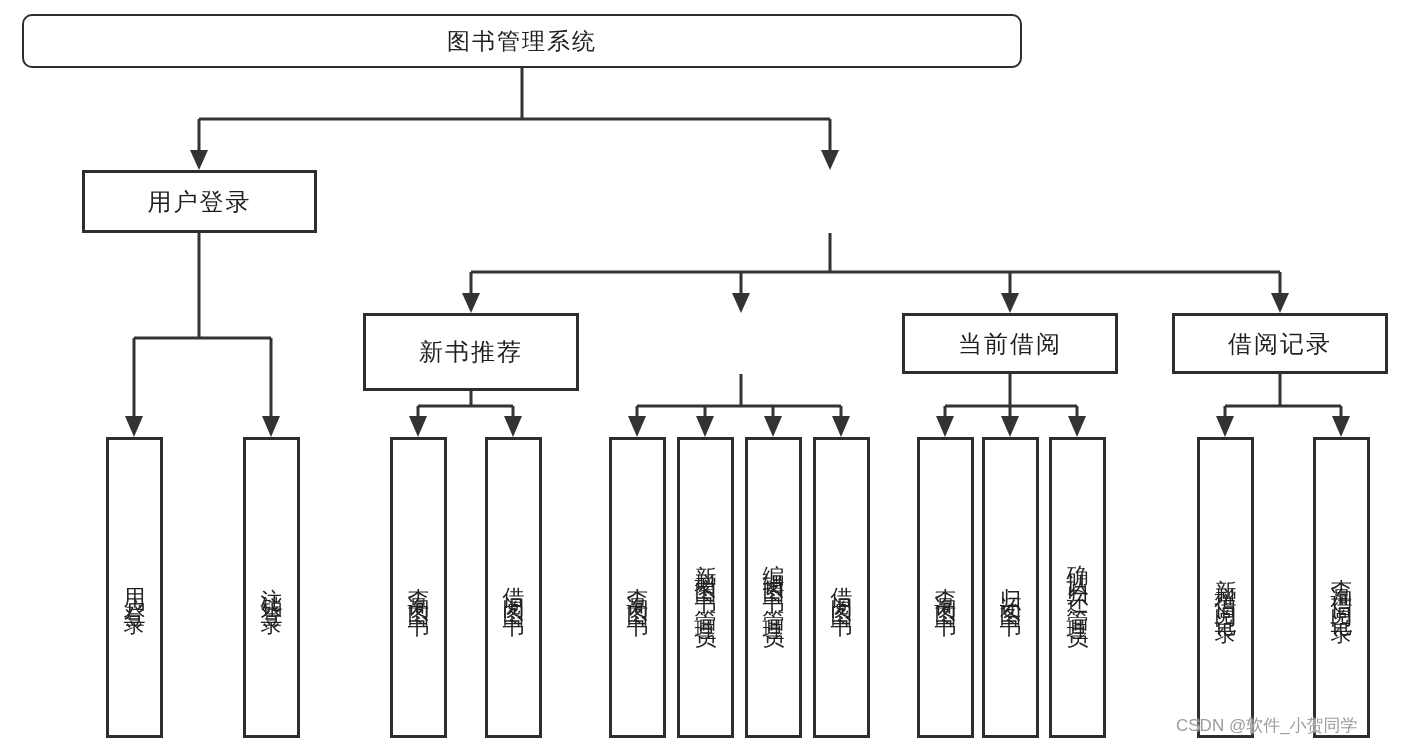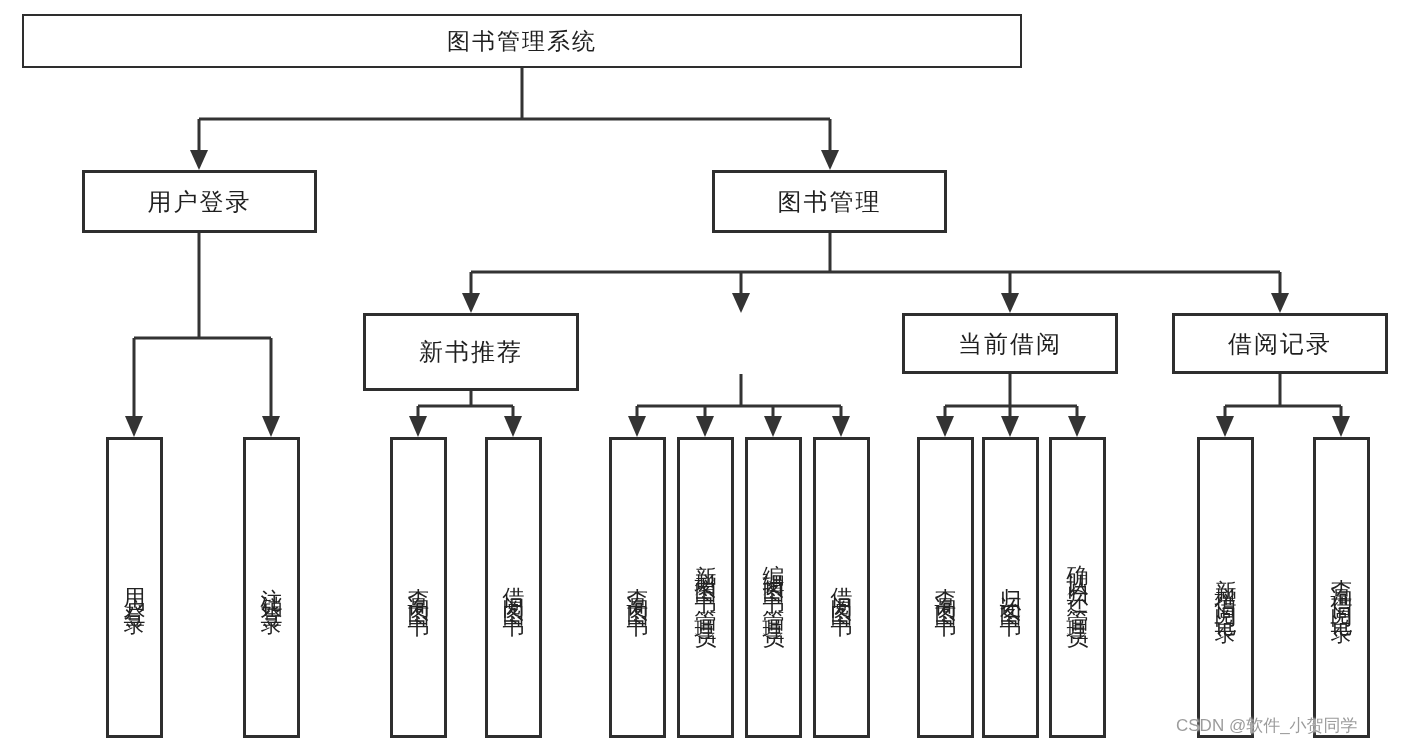--- a/index.html
+++ b/index.html
@@ -94,29 +94,26 @@
       <polygon points="764,416 782,416 773,437"></polygon>
       <polygon points="832,416 850,416 841,437"></polygon>
       <polygon points="936,416 954,416 945,437"></polygon>
       <polygon points="1001,416 1019,416 1010,437"></polygon>
       <polygon points="1068,416 1086,416 1077,437"></polygon>
       <polygon points="1216,416 1234,416 1225,437"></polygon>
       <polygon points="1332,416 1350,416 1341,437"></polygon>
     </g>
   </svg>
 
-  <div class="node hbox rootbox" style="left:22px; top:14px; width:1000px; height:54px;">
+  <div class="node hbox rootbox" style="left:22px; top:14px; width:1000px; height:54px;border-radius:10px;">
     <span>图书管理系统</span>
   </div>
 
   <div class="node hbox" style="left:82px; top:170px; width:235px; height:63px;">
     <span>用户登录</span>
-  </div>
-  <div class="node hbox" style="left:712px; top:170px; width:235px; height:63px;">
-    <span>图书管理</span>
   </div>
 
   <div class="node hbox" style="left:363px; top:313px; width:216px; height:78px;">
     <span>新书推荐</span>
   </div>
   <div class="node hbox" style="left:902px; top:313px; width:216px; height:61px;">
     <span>当前借阅</span>
   </div>
   <div class="node hbox" style="left:1172px; top:313px; width:216px; height:61px;">
     <span>借阅记录</span>

